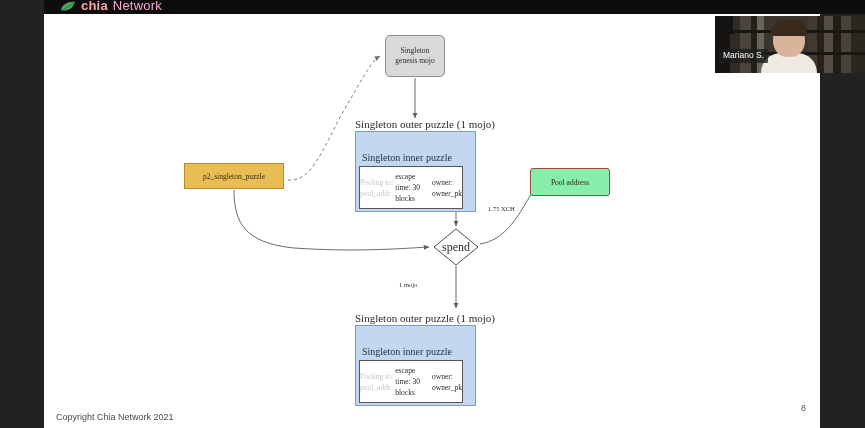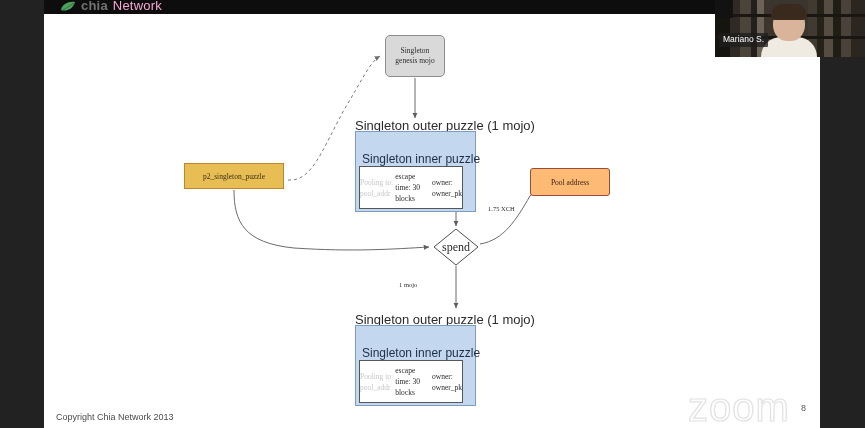--- a/index.html
+++ b/index.html
@@ -7,61 +7,61 @@
   .screen{position:relative;width:865px;height:428px;background:#222222;overflow:hidden;}
 
   
   .slide{position:absolute;left:44px;top:0;width:776px;height:428px;background:#ffffff;overflow:hidden;}
   .slide-body{position:absolute;left:0;top:14px;width:776px;height:414px;background:#ffffff;}
 
   
   .brandbar{position:absolute;left:44px;top:0;width:821px;height:14px;background:#0d0d0d;overflow:hidden;}
   .brand{position:absolute;left:16px;top:-3px;height:18px;display:flex;align-items:center;gap:5px;}
   .leaf{width:16px;height:13px;position:relative;display:block;}
-  .brand-chia{color:#737373;font-weight:bold;font-size:13px;letter-spacing:.2px;line-height:14px;}
+  .brand-chia{color:#fca5a5;font-weight:bold;font-size:13px;letter-spacing:.2px;line-height:14px;}
   .brand-net{color:#f9a8d4;font-size:13px;letter-spacing:.2px;line-height:14px;}
 
   
   .slide-title{position:absolute;left:52px;top:46px;font-size:25px;color:#1c1c1c;font-family:"Liberation Sans",sans-serif;letter-spacing:.2px;}
 
   
   .diagram{position:absolute;left:0;top:0;width:776px;height:414px;}
   .svg-layer{position:absolute;left:0;top:0;width:776px;height:428px;}
 
   
   .node{position:absolute;box-sizing:border-box;display:flex;align-items:center;justify-content:center;text-align:center;font-family:"Liberation Serif",serif;color:#2b2b2b;}
 
   .node-genesis{left:341px;top:35px;width:60px;height:42px;background:#d9d9d9;border:1px solid #8d8d8d;border-radius:5px;font-size:7.5px;line-height:10px;}
   .node-p2{left:140px;top:163px;width:100px;height:26px;background:#e7bd54;border:1.4px solid #b8892a;border-radius:0;font-size:7.5px;color:#3a3119;}
-  .node-pooladdr{left:486px;top:168px;width:80px;height:28px;background:#fdba74;border:1.3px solid #9c4c36;border-radius:3px;font-size:7.5px;color:#3b2018;}
+  .node-pooladdr{left:486px;top:168px;width:80px;height:28px;background:#86efac;border:1.3px solid #9c4c36;border-radius:3px;font-size:7.5px;color:#3b2018;}
 
   
-  .grp-label{position:absolute;font-family:Liberation Sans, sans-serif;font-size:13px;color:#2b2b2b;white-space:nowrap;}
+  .grp-label{position:absolute;font-family:Liberation Serif, serif;font-size:11px;color:#2b2b2b;white-space:nowrap;}
   .outer-box{position:absolute;box-sizing:border-box;background:#c3d7ef;border:1px solid #7d9dc0;}
-  .inner-title{position:absolute;font-family:Liberation Sans, sans-serif;font-size:12px;color:#1d2e44;white-space:nowrap;}
+  .inner-title{position:absolute;font-family:Liberation Serif, serif;font-size:10px;color:#1d2e44;white-space:nowrap;}
   .inner-box{position:absolute;box-sizing:border-box;background:#ffffff;border:1px solid #565656;display:flex;align-items:center;justify-content:center;font-family:"Liberation Serif",serif;font-size:7.5px;color:#2b2b2b;line-height:11px;}
   .faded{color:#c8c8c8;}
 
   
   .diamond{position:absolute;left:389px;top:228px;width:46px;height:38px;}
   .diamond .dlabel{position:absolute;left:0;top:0;width:46px;height:38px;display:flex;align-items:center;justify-content:center;font-family:"Liberation Serif",serif;font-size:12px;color:#2b2b2b;}
 
   
   .edge-label{position:absolute;font-family:"Liberation Serif",serif;font-size:6.5px;color:#2b2b2b;white-space:nowrap;}
 
   
   .copyright{position:absolute;left:56px;top:412px;font-size:9px;color:#4b4b4b;font-family:"Liberation Sans",sans-serif;}
   .pagenum{position:absolute;left:801px;top:403px;font-size:9px;color:#5a5a5a;font-family:"Liberation Sans",sans-serif;}
 
   
   .watermark{position:absolute;left:688px;top:386px;width:150px;height:42px;overflow:hidden;}
   .watermark span{font-family:"Liberation Sans",sans-serif;font-size:40px;letter-spacing:1px;color:transparent;-webkit-text-stroke:1.2px #e2e2e2;line-height:42px;display:block;}
 
   
-  .video{position:absolute;left:715px;top:0;width:150px;height:57px;overflow:hidden;background:#3a352f;}
+  .video{position:absolute;left:715px;top:16px;width:150px;height:57px;overflow:hidden;background:#3a352f;}
   .vid-bg{position:absolute;inset:0;background:
       linear-gradient(90deg,#16140f 0 10%,#2f2a24 10% 17%,#4b443a 17% 24%,#231f1a 24% 28%,#6b6358 28% 33%,#3c352d 33% 38%,transparent 38% 62%,#413a31 62% 68%,#262119 68% 73%,#564d42 73% 79%,#201c16 79% 84%,#4a4238 84% 91%,#2b261f 91% 100%);}
   .vid-shelf{position:absolute;left:0;right:0;background:#1a1712;height:3px;}
   .vid-person{position:absolute;left:46px;top:6px;width:56px;height:51px;}
   .vid-head{position:absolute;left:12px;top:0;width:32px;height:35px;border-radius:50% 50% 45% 45%;background:#d9b49a;}
   .vid-hair{position:absolute;left:10px;top:-2px;width:36px;height:16px;border-radius:18px 18px 6px 6px;background:#3a2a1e;}
   .vid-body{position:absolute;left:0;top:31px;width:56px;height:26px;border-radius:20px 20px 0 0;background:#efeae2;}
   .vid-name{position:absolute;left:4px;top:33px;padding:1px 4px 2px 4px;background:rgba(30,30,30,.78);color:#ffffff;font-size:8.5px;font-family:"Liberation Sans",sans-serif;line-height:11px;border-radius:1px;}
   .vid-corner{position:absolute;left:0;top:0;width:18px;height:18px;background:#121212;}
 
@@ -143,26 +143,23 @@
       <div class="inner-box" style="left:315px;top:360px;width:104px;height:43px;">
         <span class="faded">Pooling to: pool_addr</span>
         <span>escape time: 30 blocks</span>
         <span>owner: owner_pk</span>
       </div>
 
     </div>
 
   </div>
 
-  <div class="copyright">Copyright Chia Network 2013</div>
+  <div class="copyright">Copyright Chia Network 2021</div>
   <div class="pagenum">8</div>
 
-  <div class="watermark">
-    <span>zoom</span>
-  </div>
 
   <div class="brandbar">
     <div class="brand">
       <span class="leaf">
         <svg width="16" height="13" viewBox="0 0 16 13">
           <path d="M15,1 C9,0 2,3 1,9 C6,11 13,8 15,1 Z" fill="#4da35e"></path>
           <path d="M14,2 C9,5 5,8 2,9.5" stroke="#2c6b3c" stroke-width="0.9" fill="none"></path>
         </svg>
       </span>
       <span class="brand-chia">chia</span>

